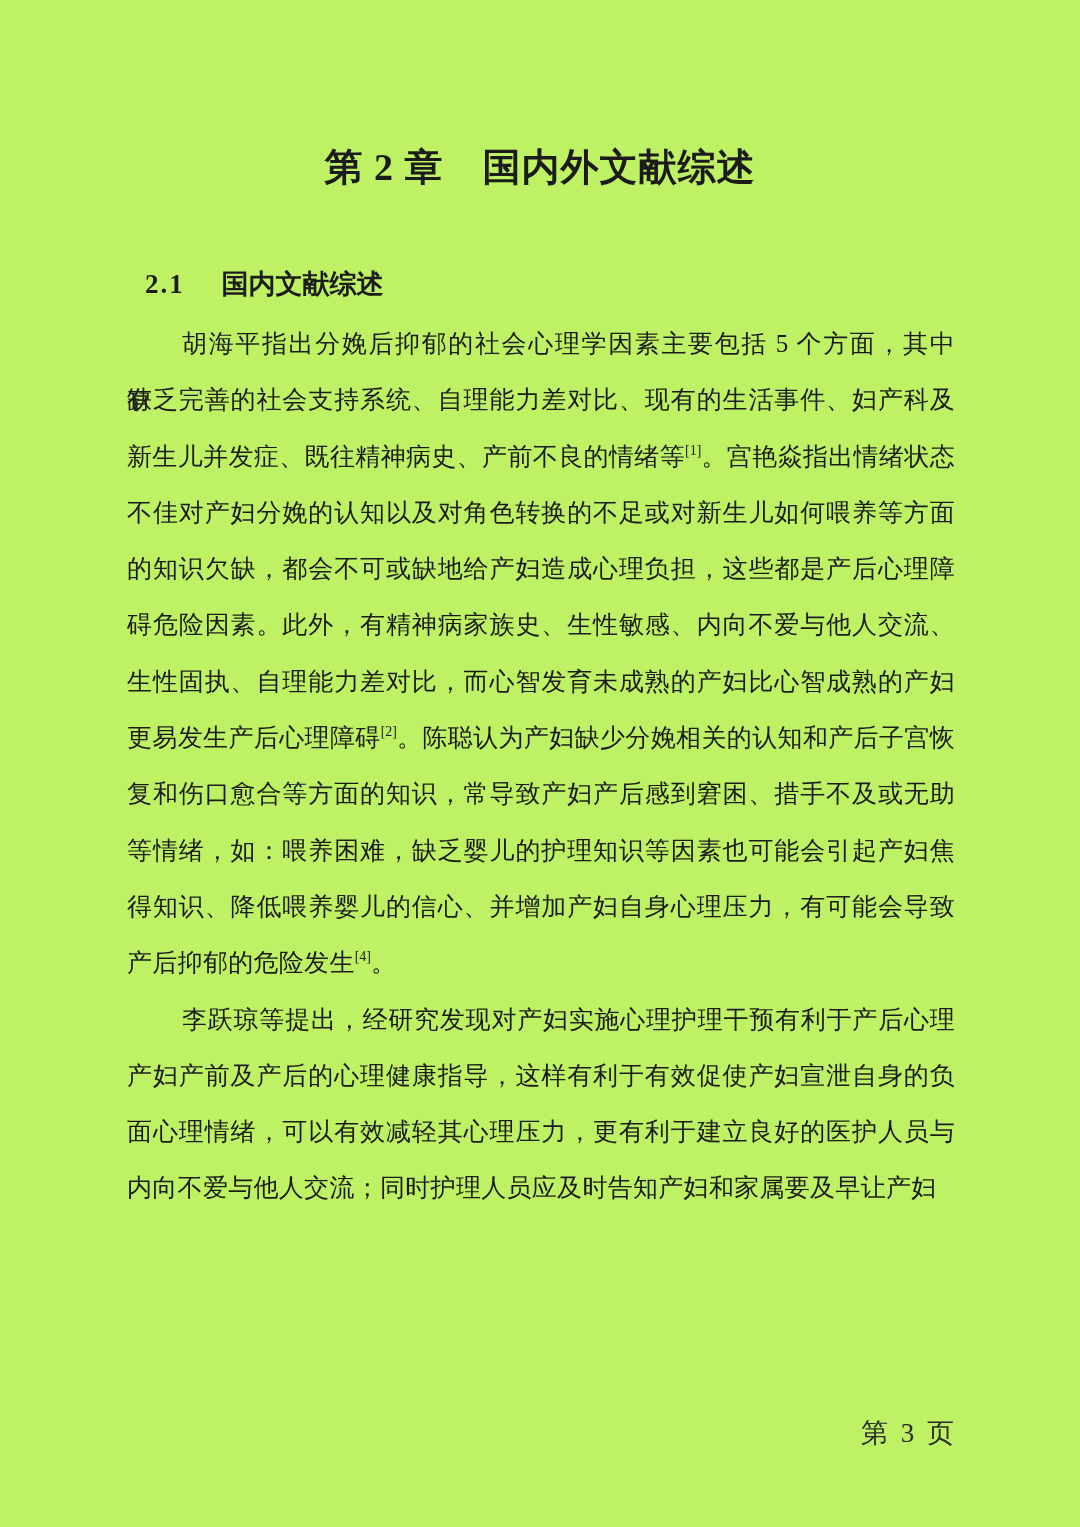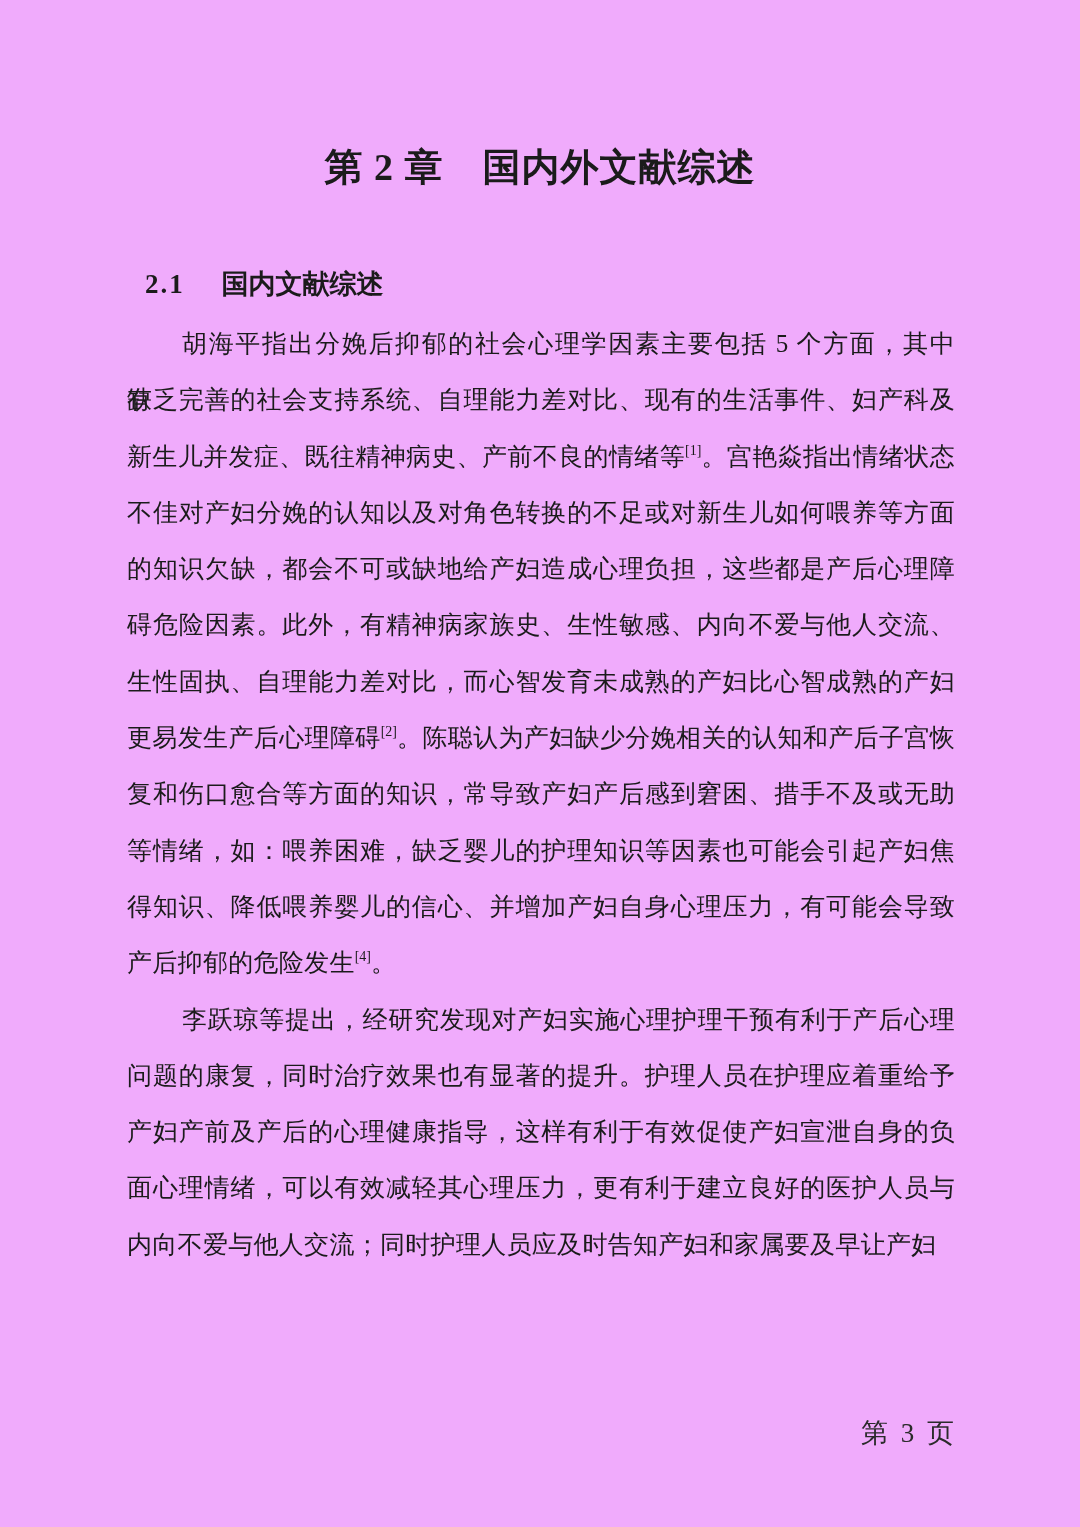--- a/index.html
+++ b/index.html
@@ -4,21 +4,21 @@
 <style>
   html, body {
     margin: 0;
     padding: 0;
     background: #ffffff;
   }
   .page {
     position: relative;
     width: 1080px;
     height: 1527px;
-    background: #f0abfc;
+    background: #bef264;
     font-family: "Liberation Serif", "DejaVu Serif", serif;
     color: #1b1b1b;
     overflow: hidden;
   }
   .chapter-title {
     position: absolute;
     top: 141px;
     left: 0;
     width: 100%;
     margin: 0;
@@ -102,21 +102,20 @@
         <div class="line"><span>碍危险因素。此外，有精神病家族史、生性敏感、内向不爱与他人交流、</span></div>
         <div class="line"><span>生性固执、自理能力差对比，而心智发育未成熟的产妇比心智成熟的产妇</span></div>
         <div class="line"><span>更易发生产后心理障碍</span><sup class="ref">[2]</sup><span>。陈聪认为产妇缺少分娩相关的认知和产后子宫恢</span></div>
         <div class="line"><span>复和伤口愈合等方面的知识，常导致产妇产后感到窘困、措手不及或无助</span></div>
         <div class="line"><span>等情绪，如：喂养困难，缺乏婴儿的护理知识等因素也可能会引起产妇焦</span></div>
         <div class="line"><span>得知识、降低喂养婴儿的信心、并增加产妇自身心理压力，有可能会导致</span></div>
         <div class="line"><span>产后抑郁的危险发生</span><sup class="ref">[4]</sup><span>。</span></div>
       </div>
       <div class="para">
         <div class="line"><span>李跃琼等提出，经研究发现对产妇实施心理护理干预有利于产后心理</span></div>
-        <div class="line"><span>问题的康复，同时治疗效果也有显著的提升。护理人员在护理应着重给予</span></div>
         <div class="line"><span>产妇产前及产后的心理健康指导，这样有利于有效促使产妇宣泄自身的负</span></div>
         <div class="line"><span>面心理情绪，可以有效减轻其心理压力，更有利于建立良好的医护人员与</span></div>
         <div class="line"><span>内向不爱与他人交流；同时护理人员应及时告知产妇和家属要及早让产妇</span></div>
       </div>
     </div>
 
   <div class="footer">
     <span>第 3 页</span>
   </div>
 

